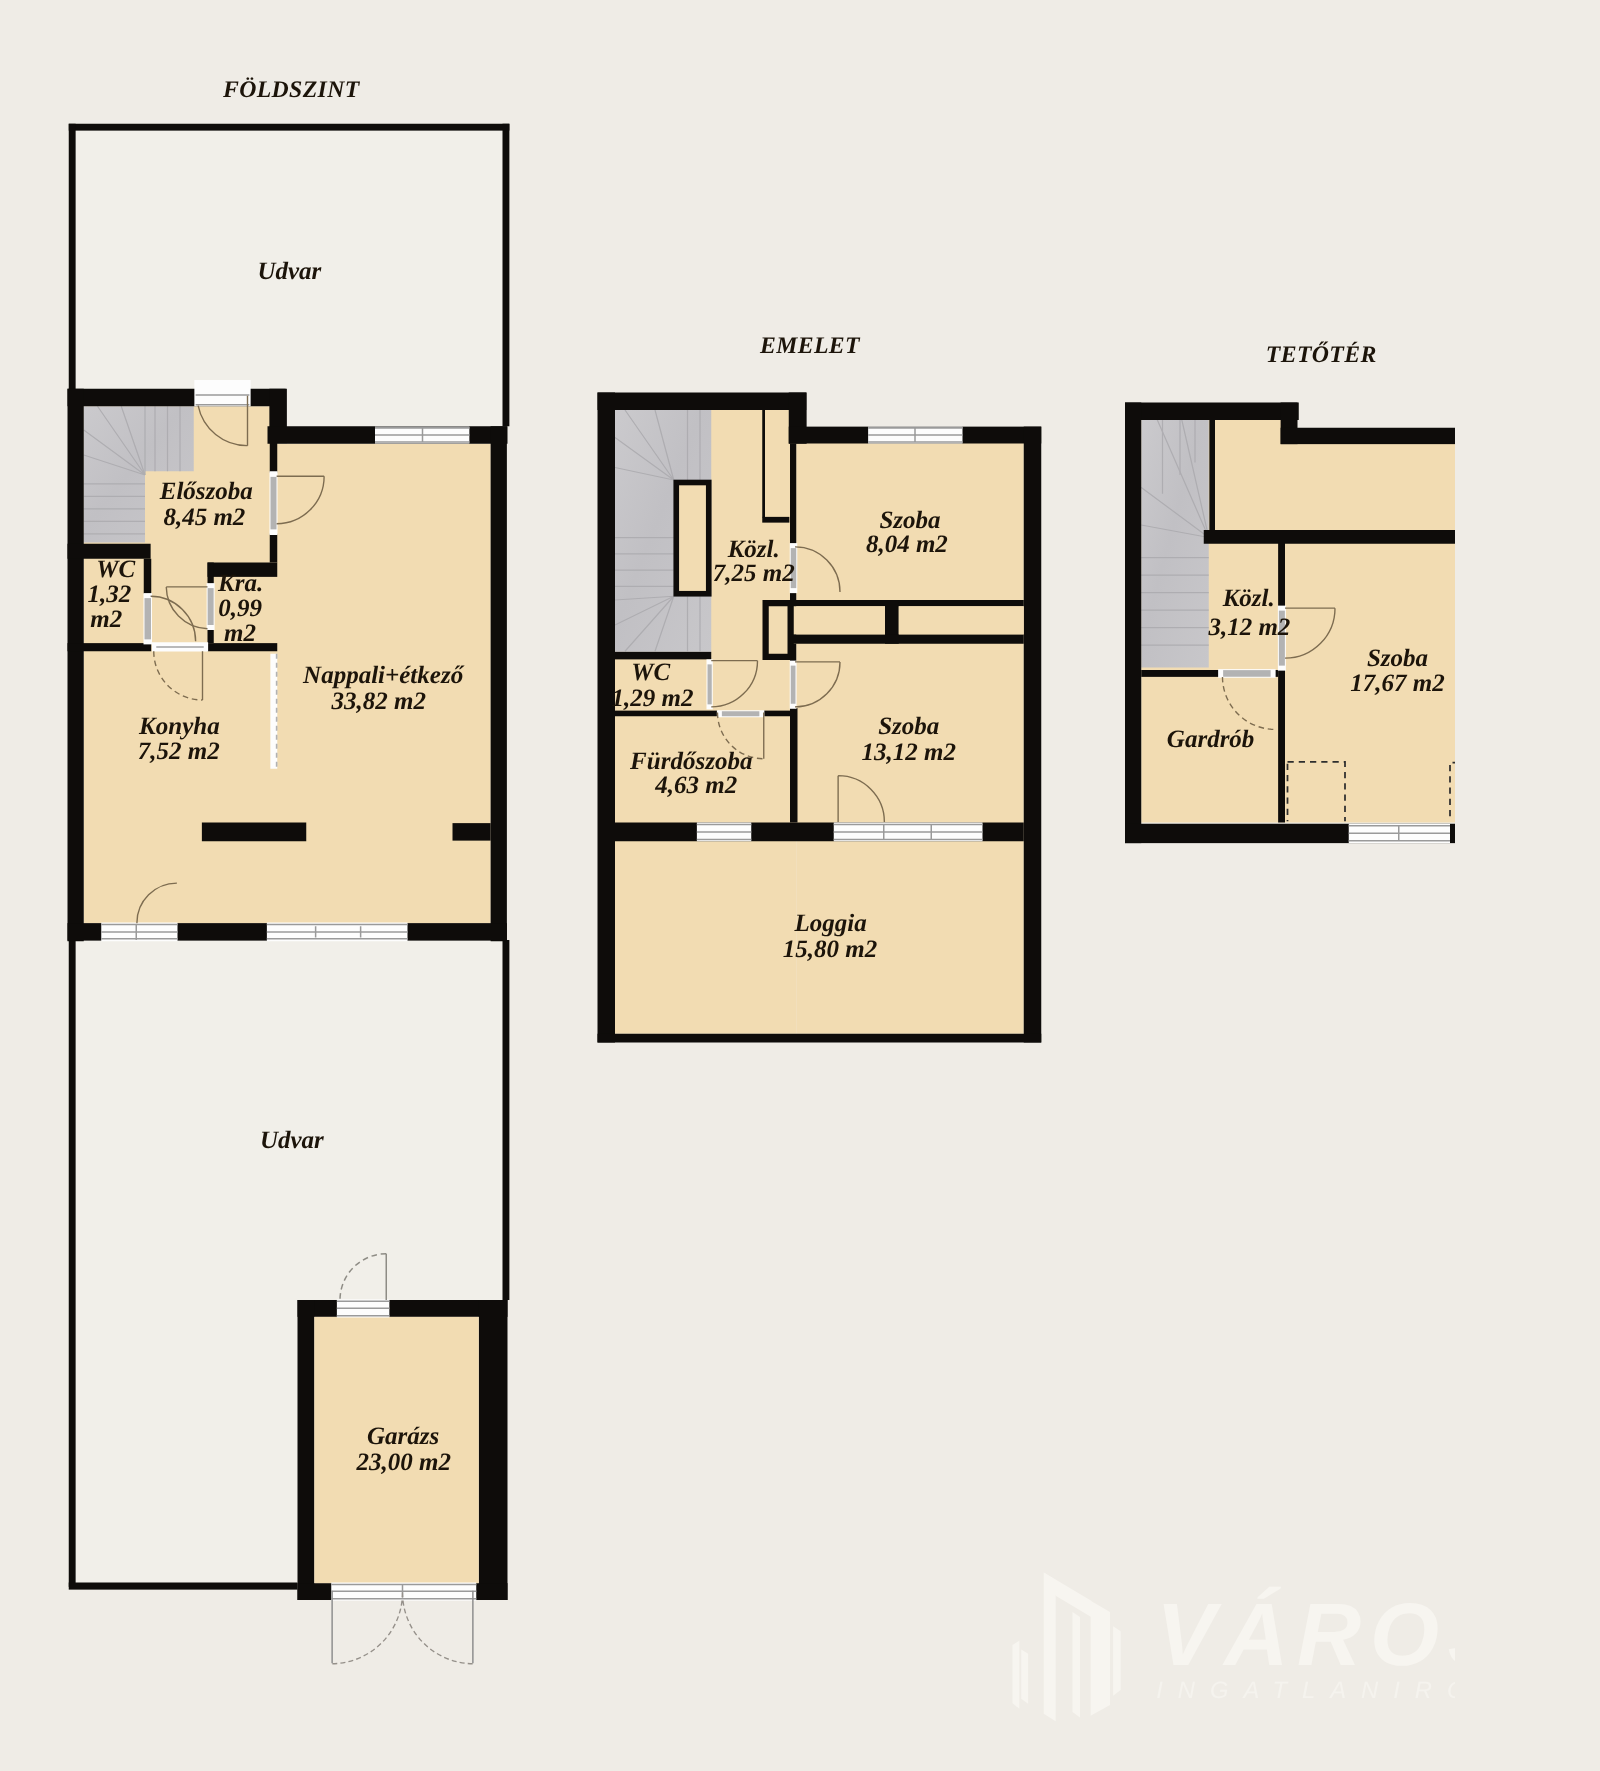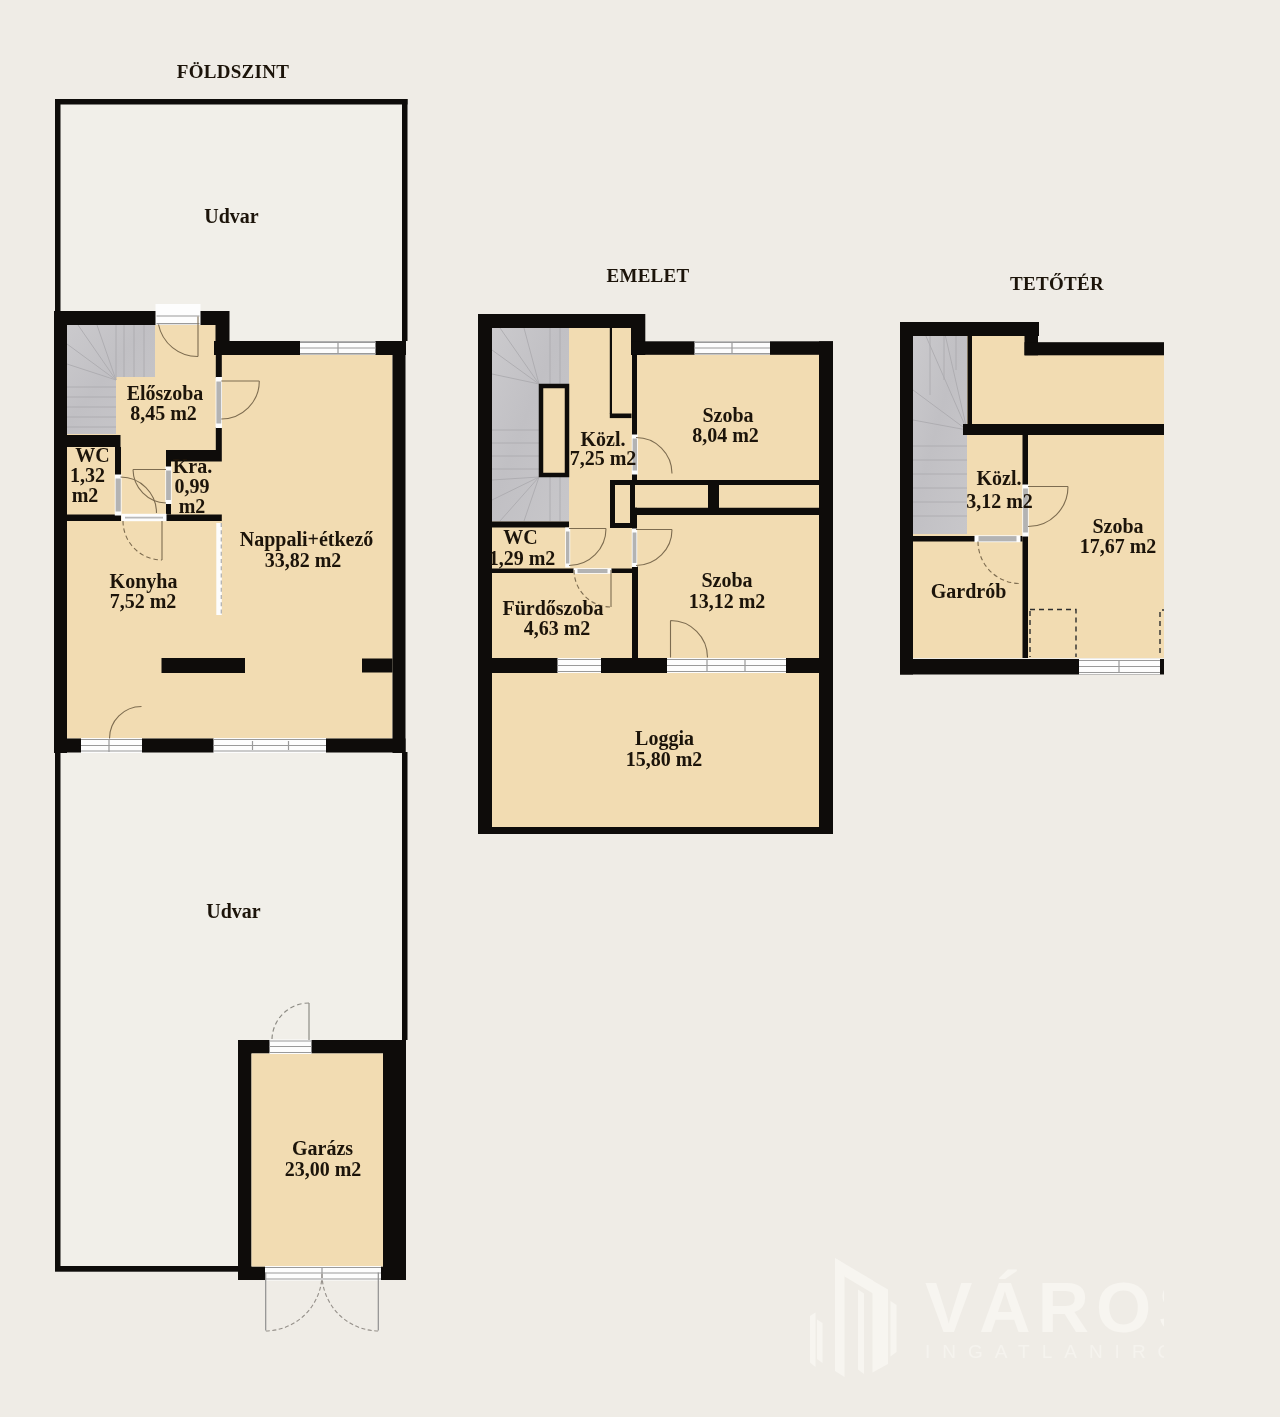--- a/index.html
+++ b/index.html
@@ -1,16 +1,16 @@
 <!DOCTYPE html>
 <html><head>
 <meta charset="utf-8">
 <style>
 html,body{margin:0;padding:0;background:#efece6;}
-#page{position:relative;width:1164px;height:1417px;overflow:hidden;}
+#page{position:relative;width:1164px;height:1417px;overflow:hidden;font-style:italic;}
 svg text{font-family:"Liberation Serif", serif;font-weight:bold;fill:#1c140a;}
 </style>
 </head>
 <body>
 <div id="page">
 <svg width="1280" height="1417" viewBox="0 0 1280 1417">
 <defs>
 <linearGradient id="stg" x1="0" y1="0" x2="1" y2="1">
 <stop offset="0" stop-color="#cbcacd"></stop>
           <stop offset="0.45" stop-color="#c1c0c4"></stop>

